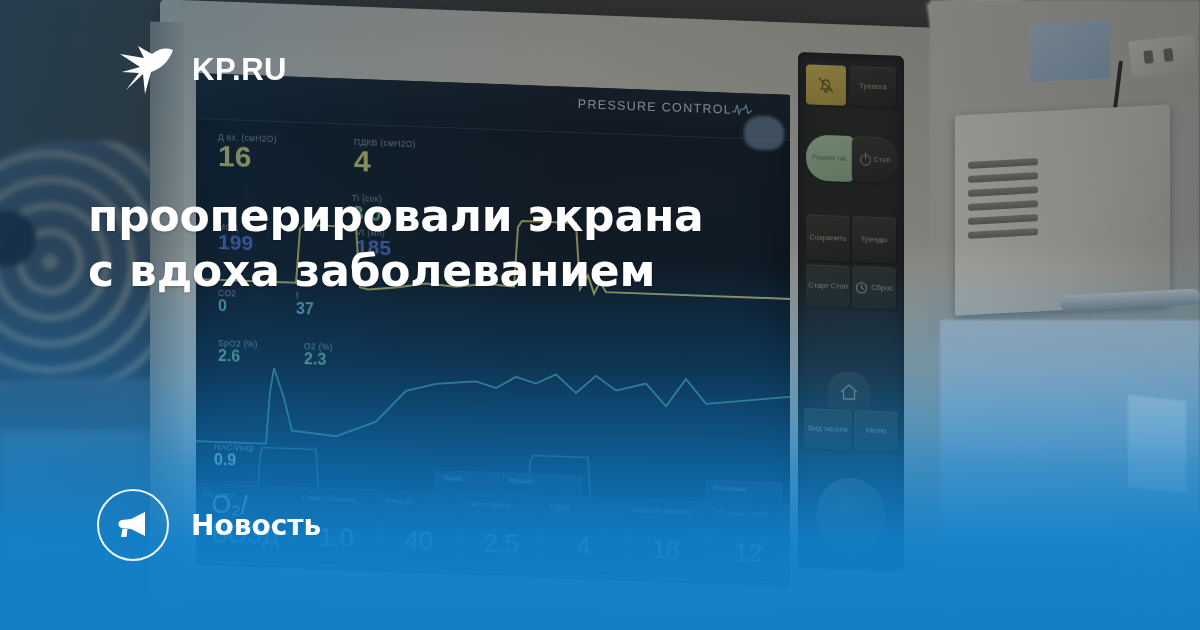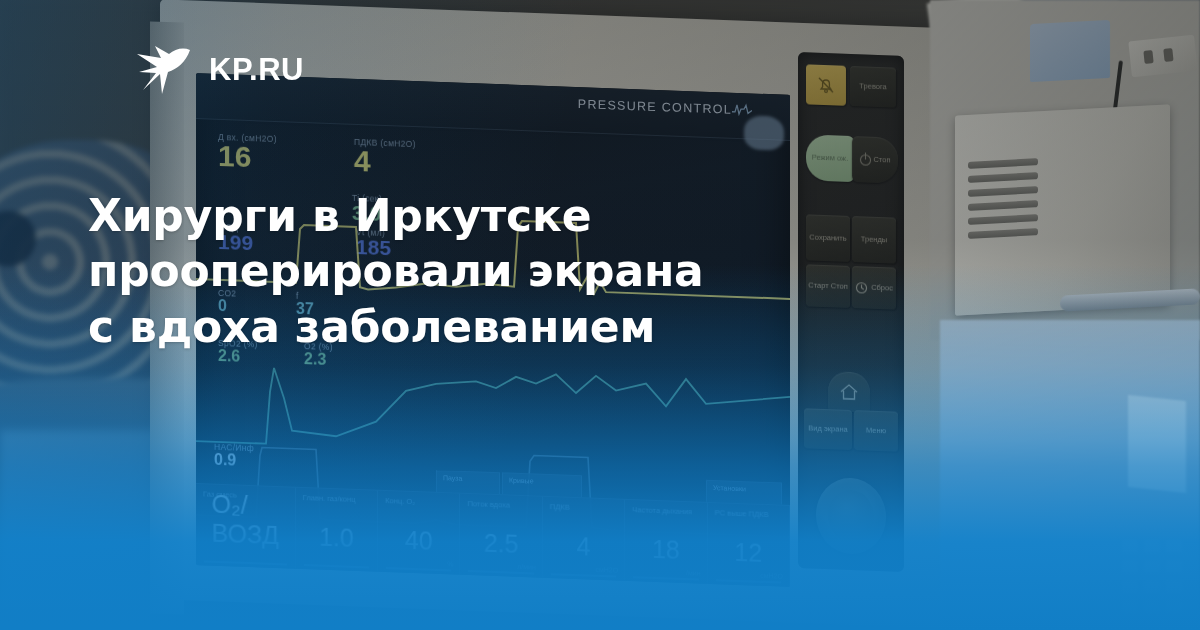--- a/index.html
+++ b/index.html
@@ -273,21 +273,21 @@
       rgba(16,128,202,.95) 86%,
       rgba(17,126,198,1) 100%);
   }
   .tint-left {
     position:absolute; inset:0;
     background:linear-gradient(100deg, rgba(10,90,150,.30) 0%, rgba(10,90,150,.10) 22%, rgba(0,0,0,0) 45%);
   }
 
   
   .logo-wrap {
-    position:absolute; left:129px; top:38px;
+    position:absolute; left:112px; top:38px;
     display:flex; align-items:center; gap:16px;
   }
   .bird { width:64px; height:64px; display:block; }
   .brand {
     font-size:31px; font-weight:700; color:#ffffff; letter-spacing:.5px;
     font-family:"Liberation Sans", sans-serif;
   }
 
   .headline {
     position:absolute; left:88px; top:188px;
@@ -535,19 +535,28 @@
 
   <div class="logo-wrap">
     <svg class="bird" viewBox="0 0 64 64">
       <path d="M61 12 C54 9 46 11 40 16 L26 8 L32 20 L8 16 L28 29 L10 34 L27 35 L14 52 L31 36
                L33 56 L39 34 C48 31 57 24 61 12 Z" fill="#ffffff"></path>
     </svg>
     <span class="brand">KP.RU</span>
   </div>
 
   <div class="headline">
-    <div>Хирурги в Иркутске</div>
     <div>прооперировали экрана</div>
     <div>с вдоха заболеванием</div>
   </div>
 
+  <div class="badge">
+    <span class="badge-ring">
+      <svg width="38" height="32" viewBox="0 0 38 32">
+        <path d="M31 3 L31 27 L17 20 L17 10 Z" fill="#ffffff"></path>
+        <path d="M17 10 L8 11 C5.5 11.4 4.5 13 4.5 15 C4.5 17 5.6 18.6 8 19 L17 20 Z" fill="#ffffff"></path>
+        <path d="M8.5 19.4 L7 28 L12.5 28 L13.5 20 Z" fill="#ffffff"></path>
+      </svg>
+    </span>
+    <span class="badge-label">Новость</span>
+  </div>
 
 </div>
 
 </body></html>

